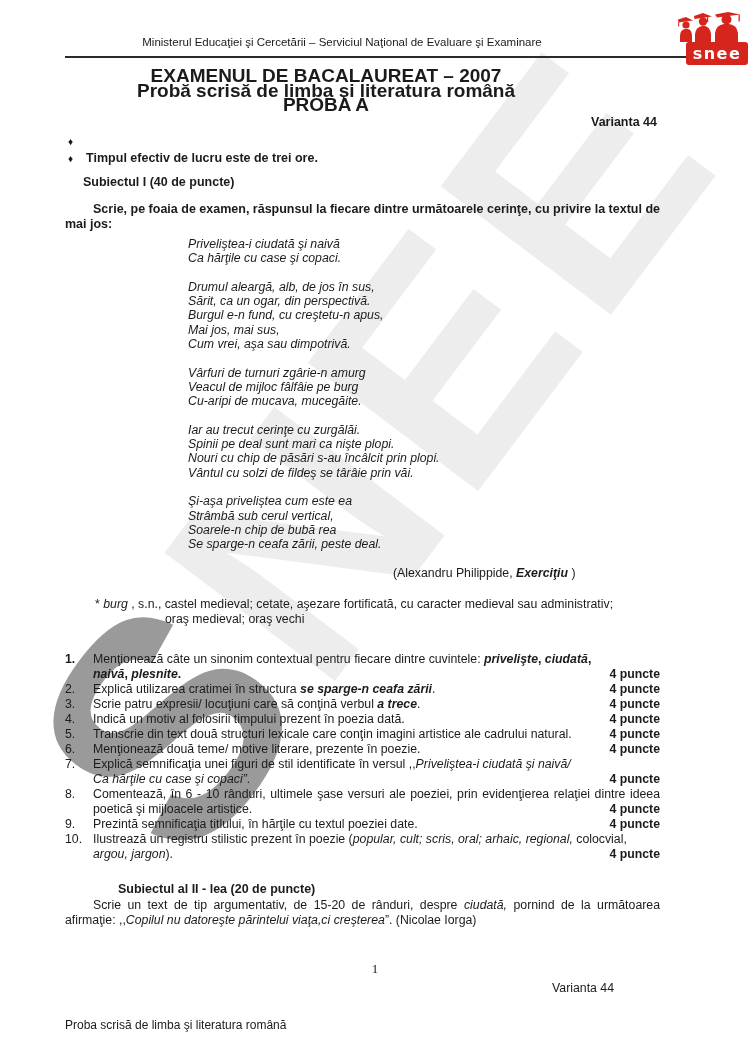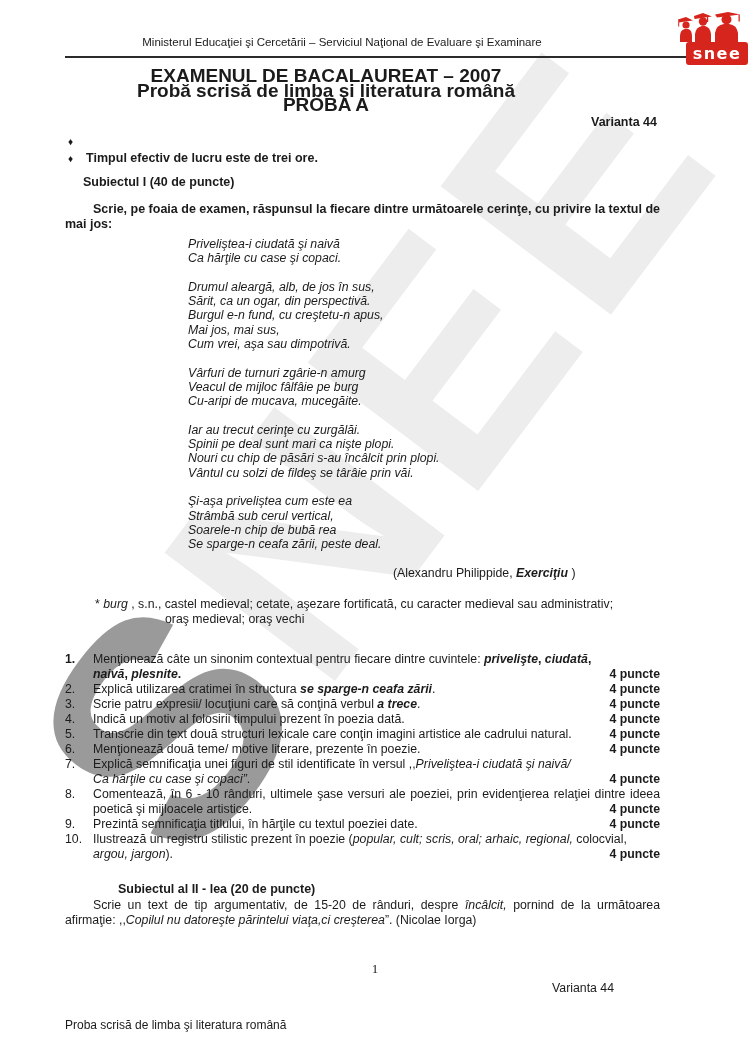--- a/index.html
+++ b/index.html
@@ -222,20 +222,20 @@
         </div>
 
         <div class="q">
           <span class="q-num"><span>10.</span></span>
           <div class="q-text"><span>Ilustrează un registru stilistic prezent în poezie (</span><span class="i">popular, cult; scris, oral; arhaic, regional,</span><span> colocvial, </span><span class="i">argou,</span><span> </span><span class="i">jargon</span><span>).</span></div>
           <span class="q-points">4 puncte</span>
         </div>
       </div>
 
     <div class="s2-heading">Subiectul al II - lea (20 de puncte)</div>
-    <div class="s2-body"><span>Scrie un text de tip argumentativ, de 15-20 de rânduri, despre </span><span class="i">încâlcit,</span><span> pornind de la următoarea afirmaţie: ,,</span><span class="i">Copilul nu datoreşte părintelui viaţa,ci creşterea</span><span>”. (Nicolae Iorga)</span></div>
+    <div class="s2-body"><span>Scrie un text de tip argumentativ, de 15-20 de rânduri, despre </span><span class="i">ciudată,</span><span> pornind de la următoarea afirmaţie: ,,</span><span class="i">Copilul nu datoreşte părintelui viaţa,ci creşterea</span><span>”. (Nicolae Iorga)</span></div>
 
     <div class="page-num">1</div>
     <div class="footer-left">Proba scrisă de limba şi literatura română</div>
     <div class="footer-right">Varianta 44</div>
 
   </div>
 </div>
 
 </body></html>

